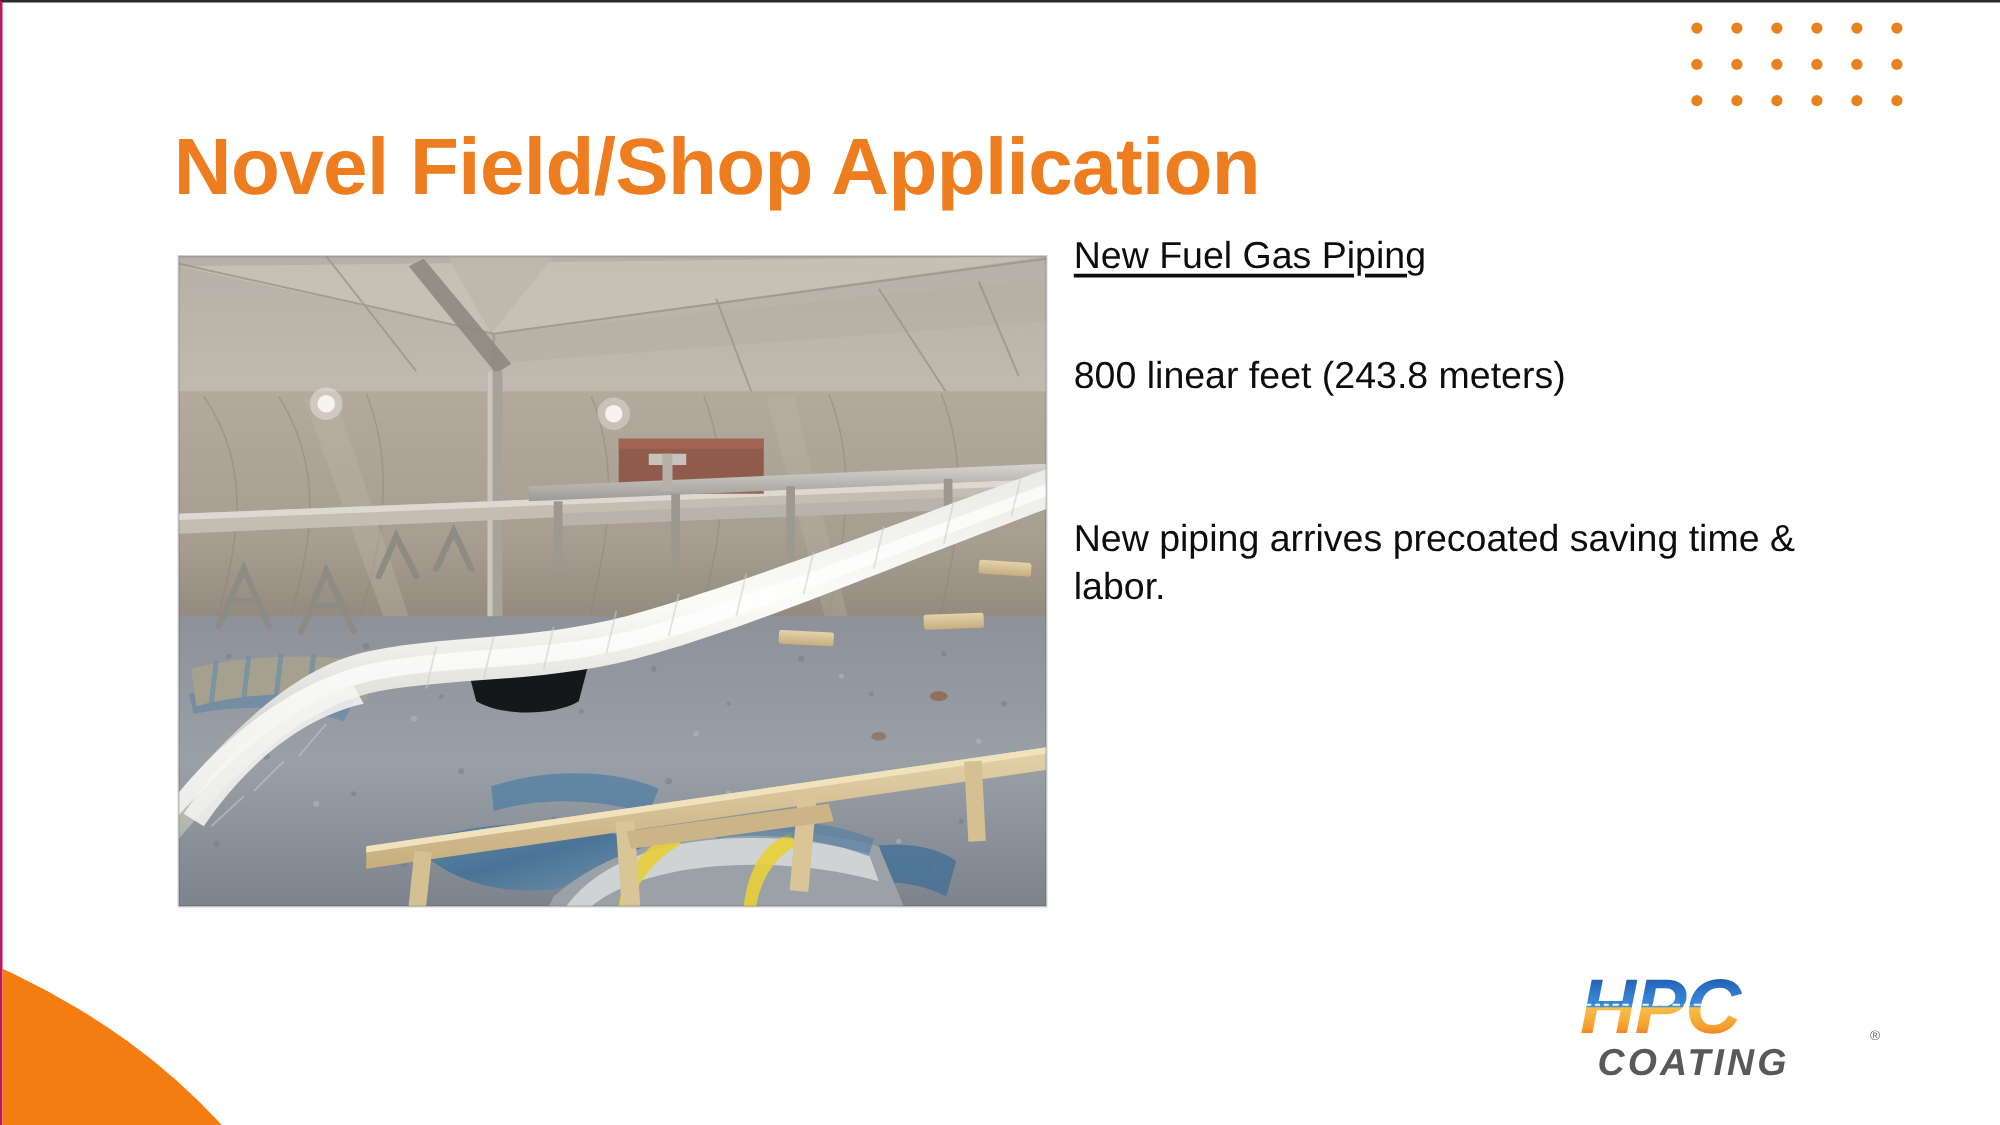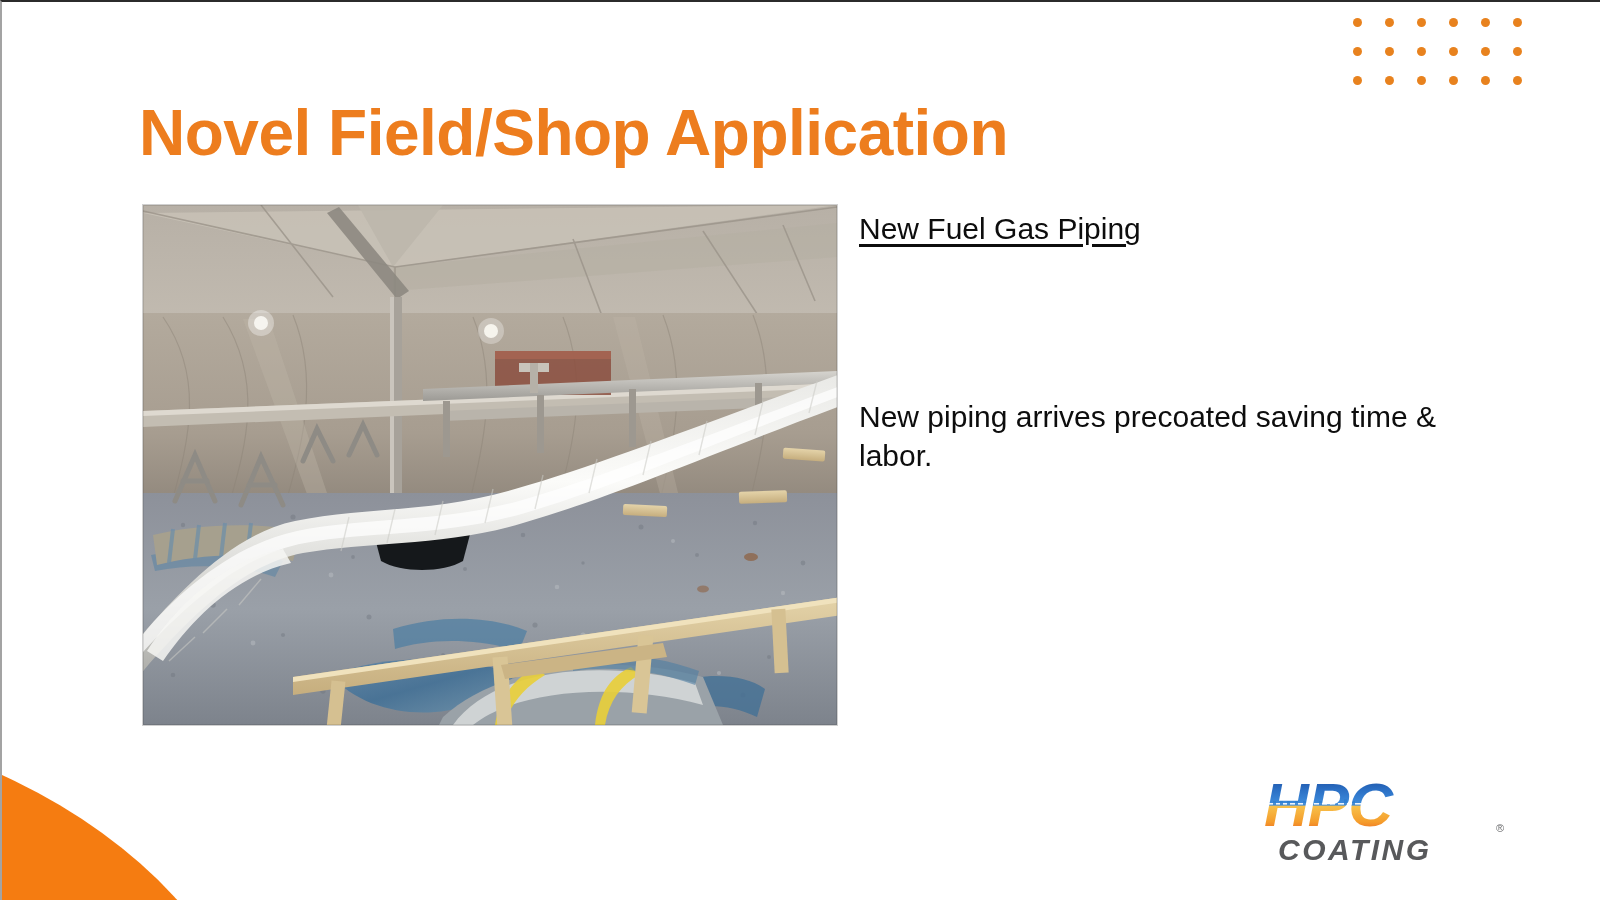--- a/index.html
+++ b/index.html
@@ -12,21 +12,21 @@
     font-family: "Liberation Sans", sans-serif;
   }
   .slide {
     position: relative;
     width: 1600px;
     height: 900px;
     background: #ffffff;
     overflow: hidden;
     box-sizing: border-box;
     border-top: 2px solid #2b2b2b;
-    border-left: 2px solid #a3a3a3;
+    border-left: 2px solid #be185d;
   }
 
   
   .dot-grid {
     position: absolute;
     top: 16px;
     right: 55px;
     display: grid;
     grid-template-columns: repeat(6, 32px);
     grid-template-rows: repeat(3, 29px);
@@ -75,21 +75,21 @@
     overflow: hidden;
     background: #8e9296;
     box-shadow: 0 0 0 1px rgba(120,120,120,0.35);
   }
   .photo svg { display: block; width: 100%; height: 100%; }
 
   
   .body-text {
     position: absolute;
     left: 857px;
-    top: 208px;
+    top: 184px;
     width: 610px;
     color: #0d0d0d;
     font-size: 30px;
     line-height: 1.28;
   }
   .body-text .heading {
     text-decoration: underline;
     text-underline-offset: 5px;
     margin: 0 0 8px 0;
   }
@@ -355,20 +355,21 @@
 
       <path d="M4 446 C 34 400, 80 356, 140 344 L 148 358 C 94 370, 50 412, 20 456 Z" fill="#f6f6f3" opacity="0.85"></path>
 
       <rect x="0" y="0" width="694" height="520" fill="none" stroke="rgba(0,0,0,0.10)" stroke-width="2"></rect>
     </svg>
   </div>
 
   <div class="body-text">
     <p class="heading">New Fuel Gas Piping</p>
     <div class="gap"></div>
+    <p>800 linear feet (243.8 meters)</p>
     <div class="gap"></div>
     <div class="gap-sm"></div>
     <p>New piping arrives precoated saving time &amp; labor.</p>
   </div>
 
   <div class="corner-swoosh"></div>
 
   <div class="logo">
     <svg viewBox="0 0 270 96">
       <defs>

